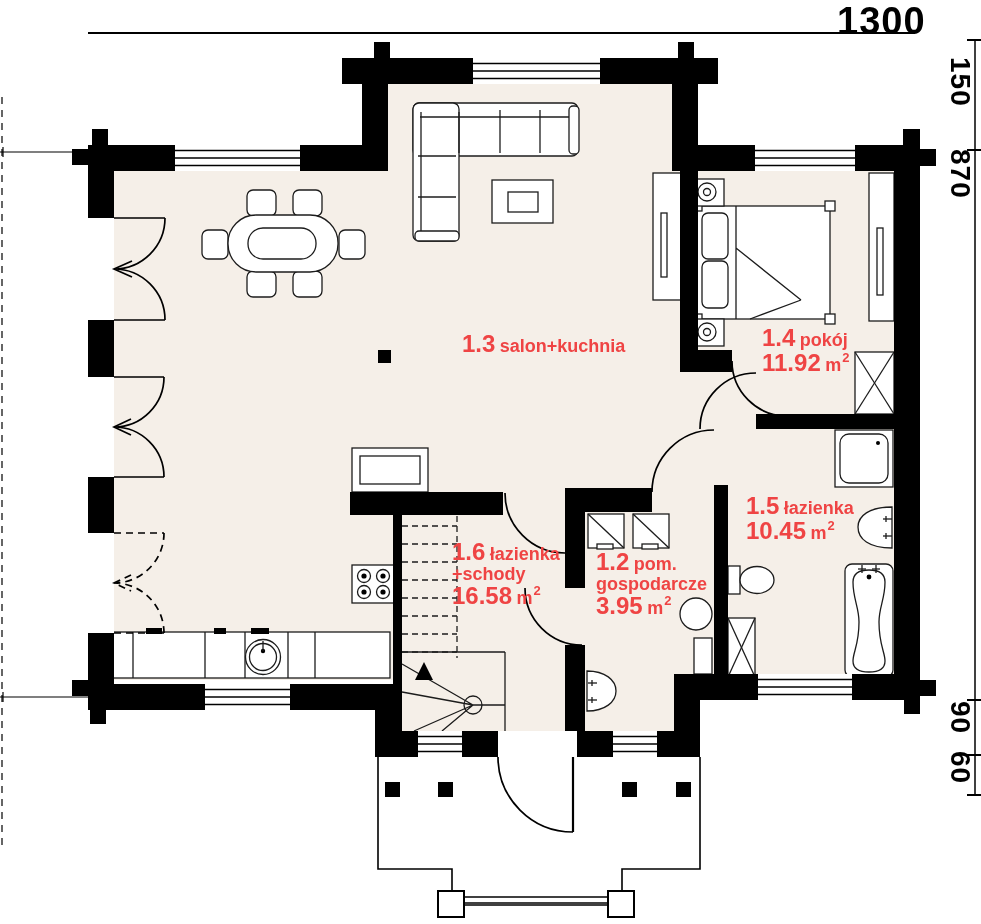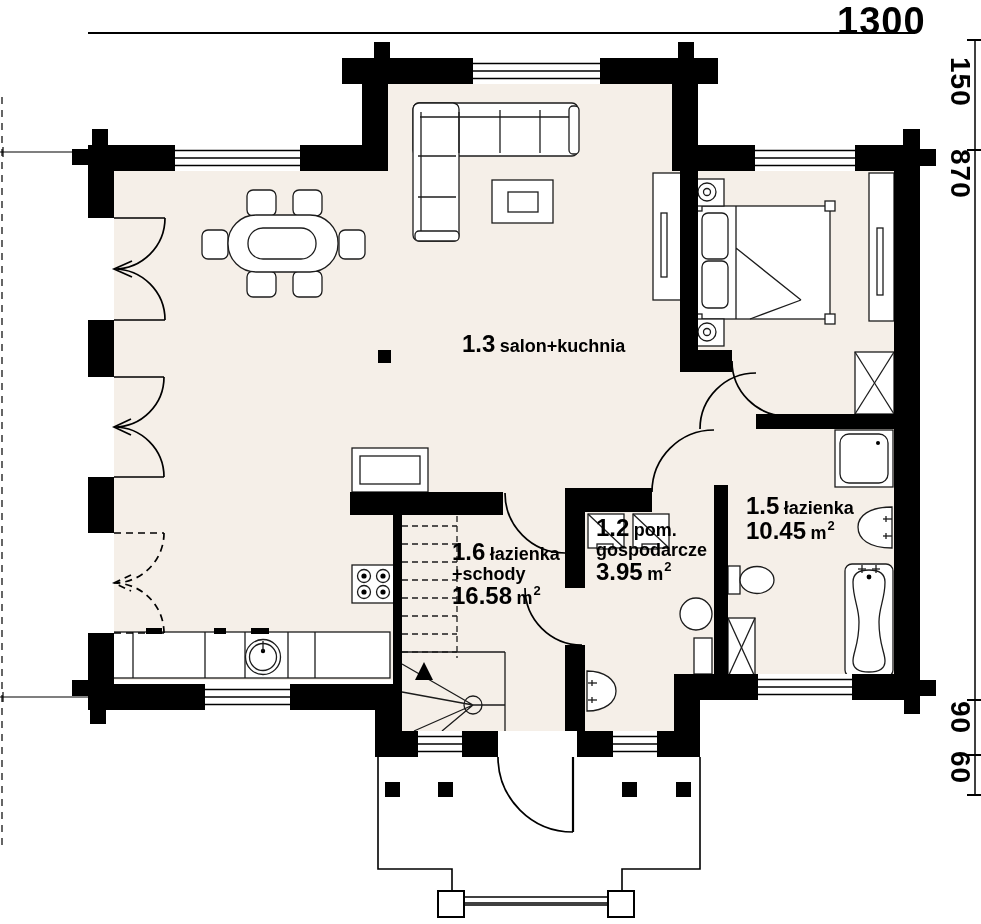--- a/index.html
+++ b/index.html
@@ -1,19 +1,19 @@
 <!DOCTYPE html>
 <html><head>
 <meta charset="utf-8">
 <style>
   html,body{margin:0;padding:0;background:#fff}
   .stage{position:relative;width:981px;height:924px;background:#fff;
          font-family:"Liberation Sans",sans-serif;overflow:hidden}
   .stage svg{position:absolute;left:0;top:0}
-  .room-label{position:absolute;color:#000000;white-space:nowrap;line-height:1.04}
+  .room-label{position:absolute;color:#ef4444;white-space:nowrap;line-height:1.04}
   .rl-line{display:block}
   .rl-num{font-size:24px;font-weight:bold}
   .rl-name{font-size:18px;font-weight:bold}
   .rl-sup{font-size:13px;font-weight:bold;position:relative;top:-9px;margin-left:1px}
   .dim{position:absolute;color:#000;font-weight:bold}
   .dim-top{font-size:38px;letter-spacing:1px}
   .dim-v{left:976px;font-size:28px;transform-origin:0 0;transform:rotate(90deg);letter-spacing:1px}
 </style>
 </head>
 <body>
@@ -347,33 +347,39 @@
 </svg>
 
 <div class="room-label" style="left:452px;top:540px">
   <span class="rl-line"><span class="rl-num">1.6</span>
   <span class="rl-name">łazienka</span></span>
   <span class="rl-line rl-name">+schody</span>
   <span class="rl-line"><span class="rl-num">16.58</span>
   <span class="rl-name"><span>m</span><span class="rl-sup">2</span></span></span>
 </div>
 
-<div class="room-label" style="left:596px;top:516px">
+<div class="room-label" style="left:596px;top:550px">
   <span class="rl-line"><span class="rl-num">1.2</span>
   <span class="rl-name">pom.</span></span>
   <span class="rl-line rl-name">gospodarcze</span>
   <span class="rl-line"><span class="rl-num">3.95</span>
   <span class="rl-name"><span>m</span><span class="rl-sup">2</span></span></span>
 </div>
 
 <div class="room-label" style="left:462px;top:332px">
   <span class="rl-line"><span class="rl-num">1.3</span>
   <span class="rl-name">salon+kuchnia</span></span>
 </div>
 
+<div class="room-label" style="left:762px;top:326px">
+  <span class="rl-line"><span class="rl-num">1.4</span>
+  <span class="rl-name">pokój</span></span>
+  <span class="rl-line"><span class="rl-num">11.92</span>
+  <span class="rl-name"><span>m</span><span class="rl-sup">2</span></span></span>
+</div>
 
 <div class="room-label" style="left:746px;top:494px">
   <span class="rl-line"><span class="rl-num">1.5</span>
   <span class="rl-name">łazienka</span></span>
   <span class="rl-line"><span class="rl-num">10.45</span>
   <span class="rl-name"><span>m</span><span class="rl-sup">2</span></span></span>
 </div>
 
 <div class="dim dim-top" style="left:837px;top:0px">1300</div>
 <div class="dim dim-v" style="top:57px">150</div>

